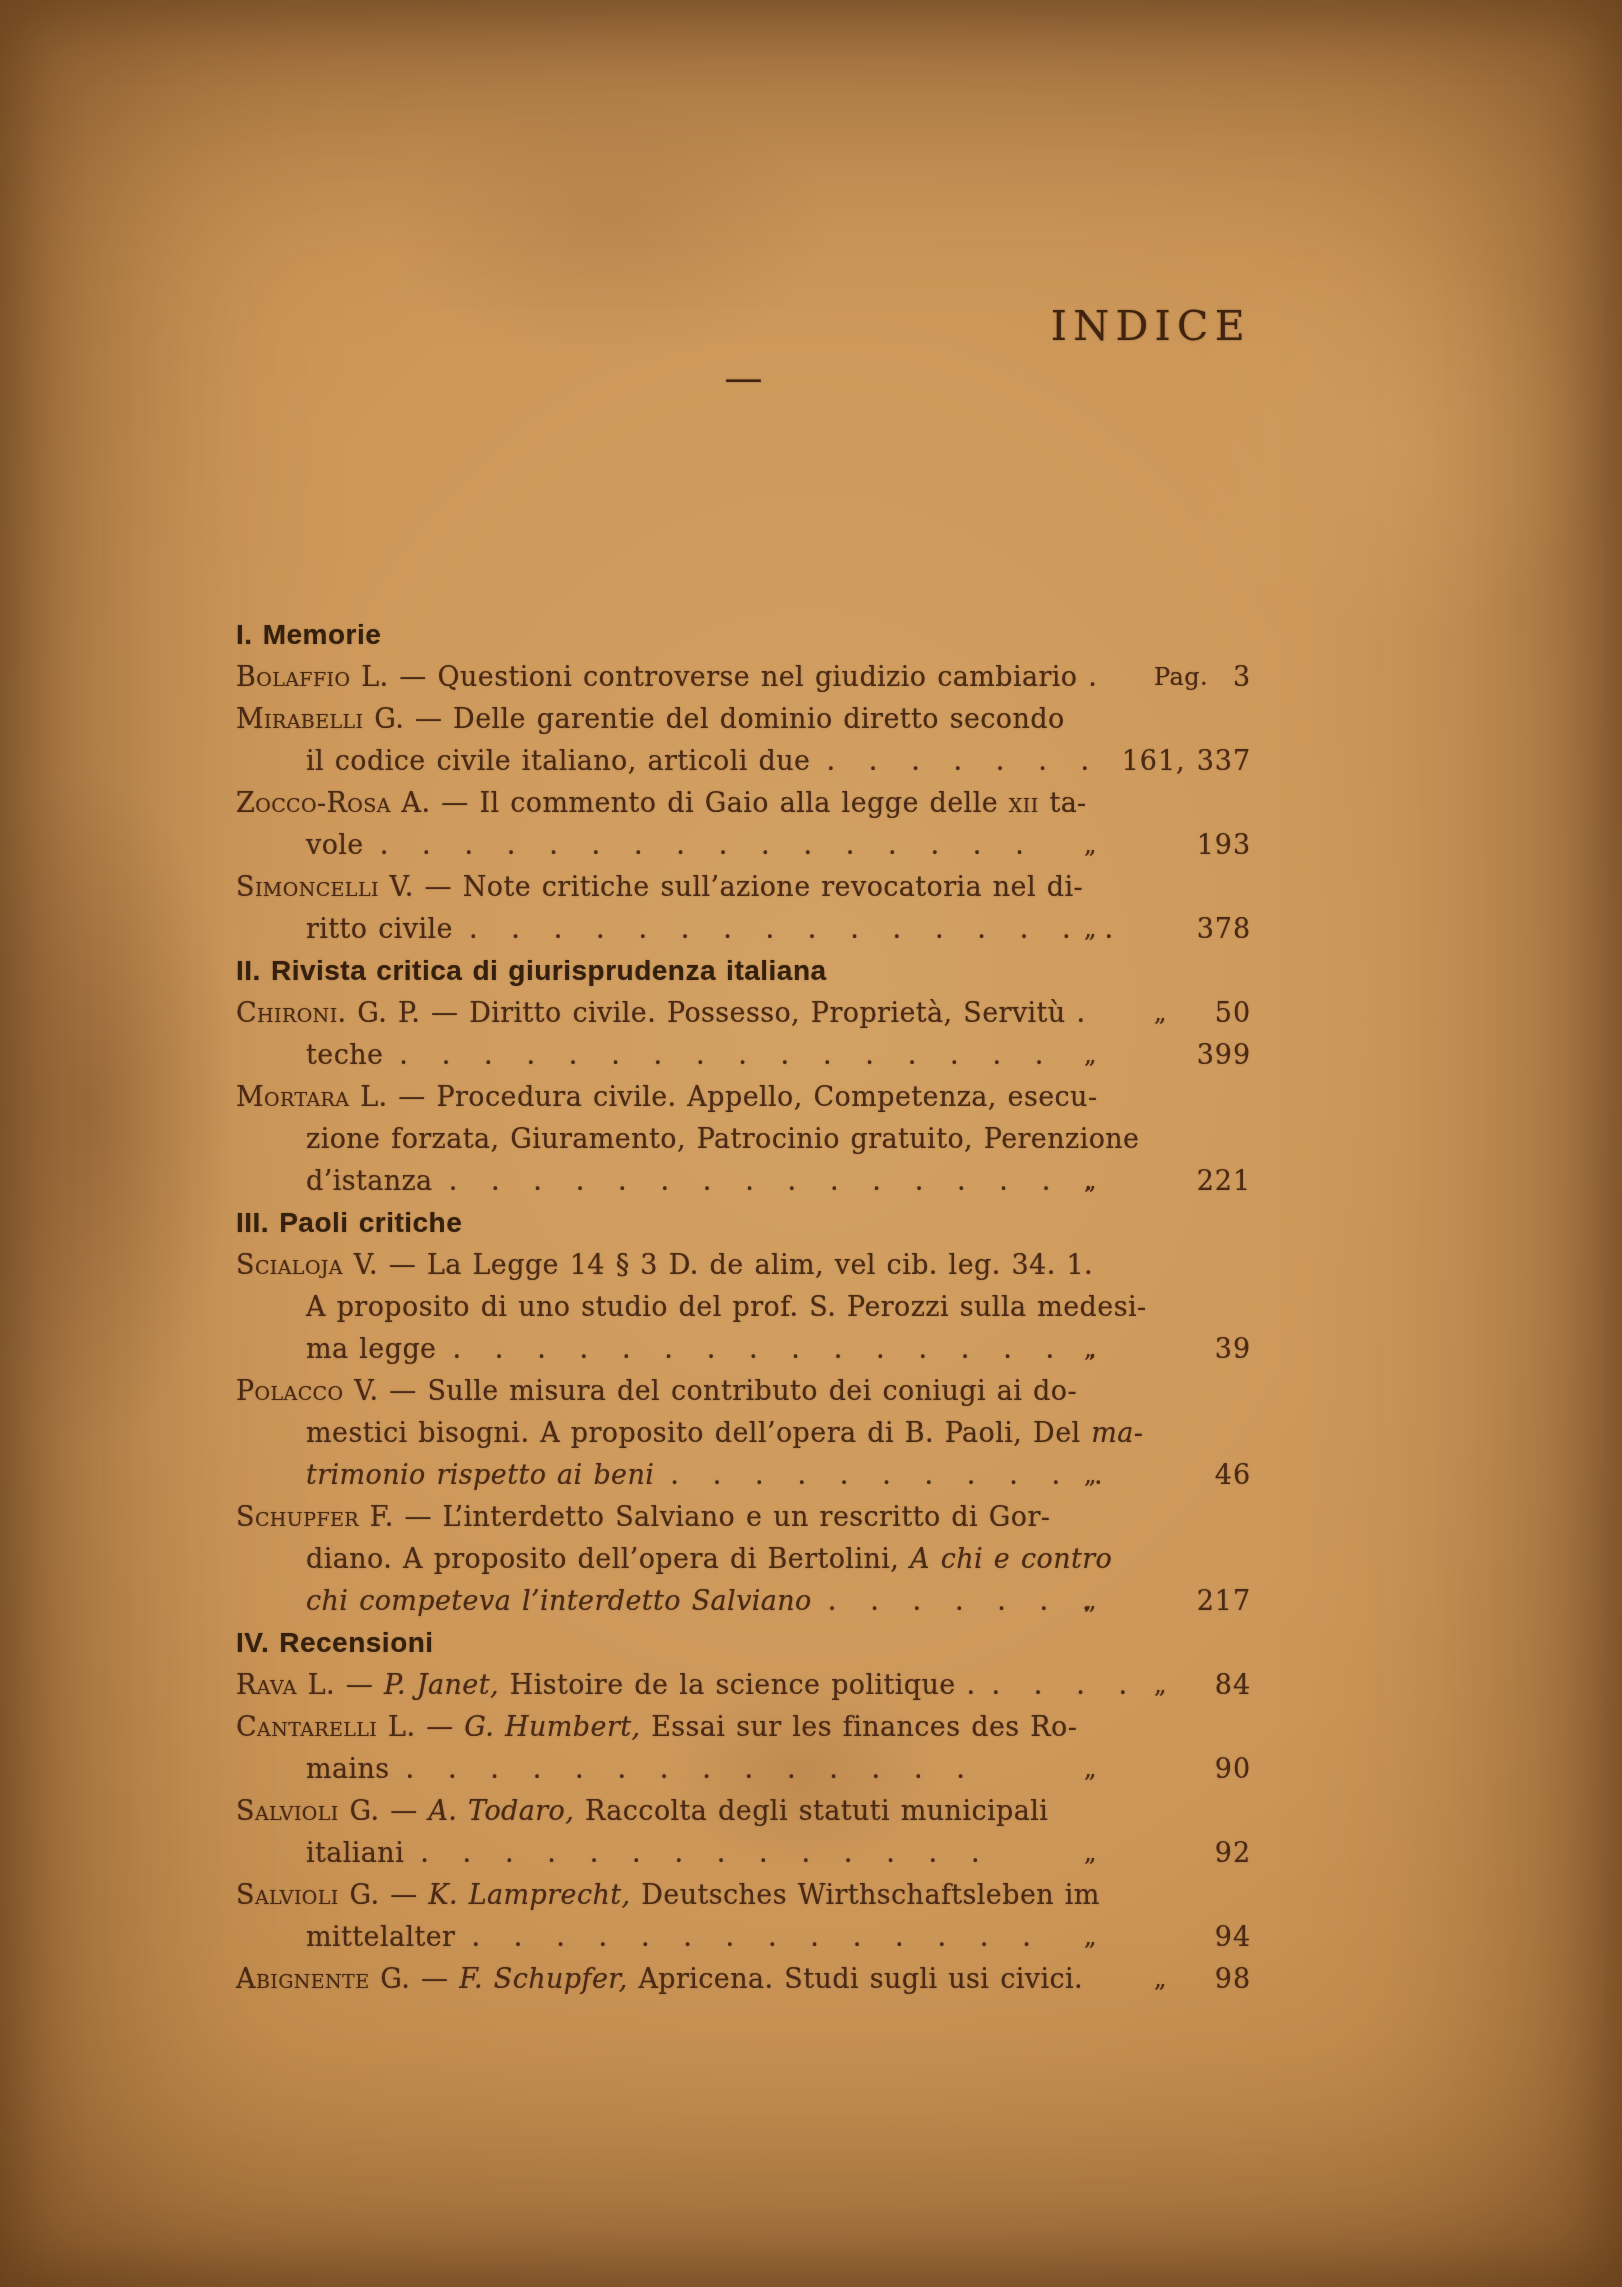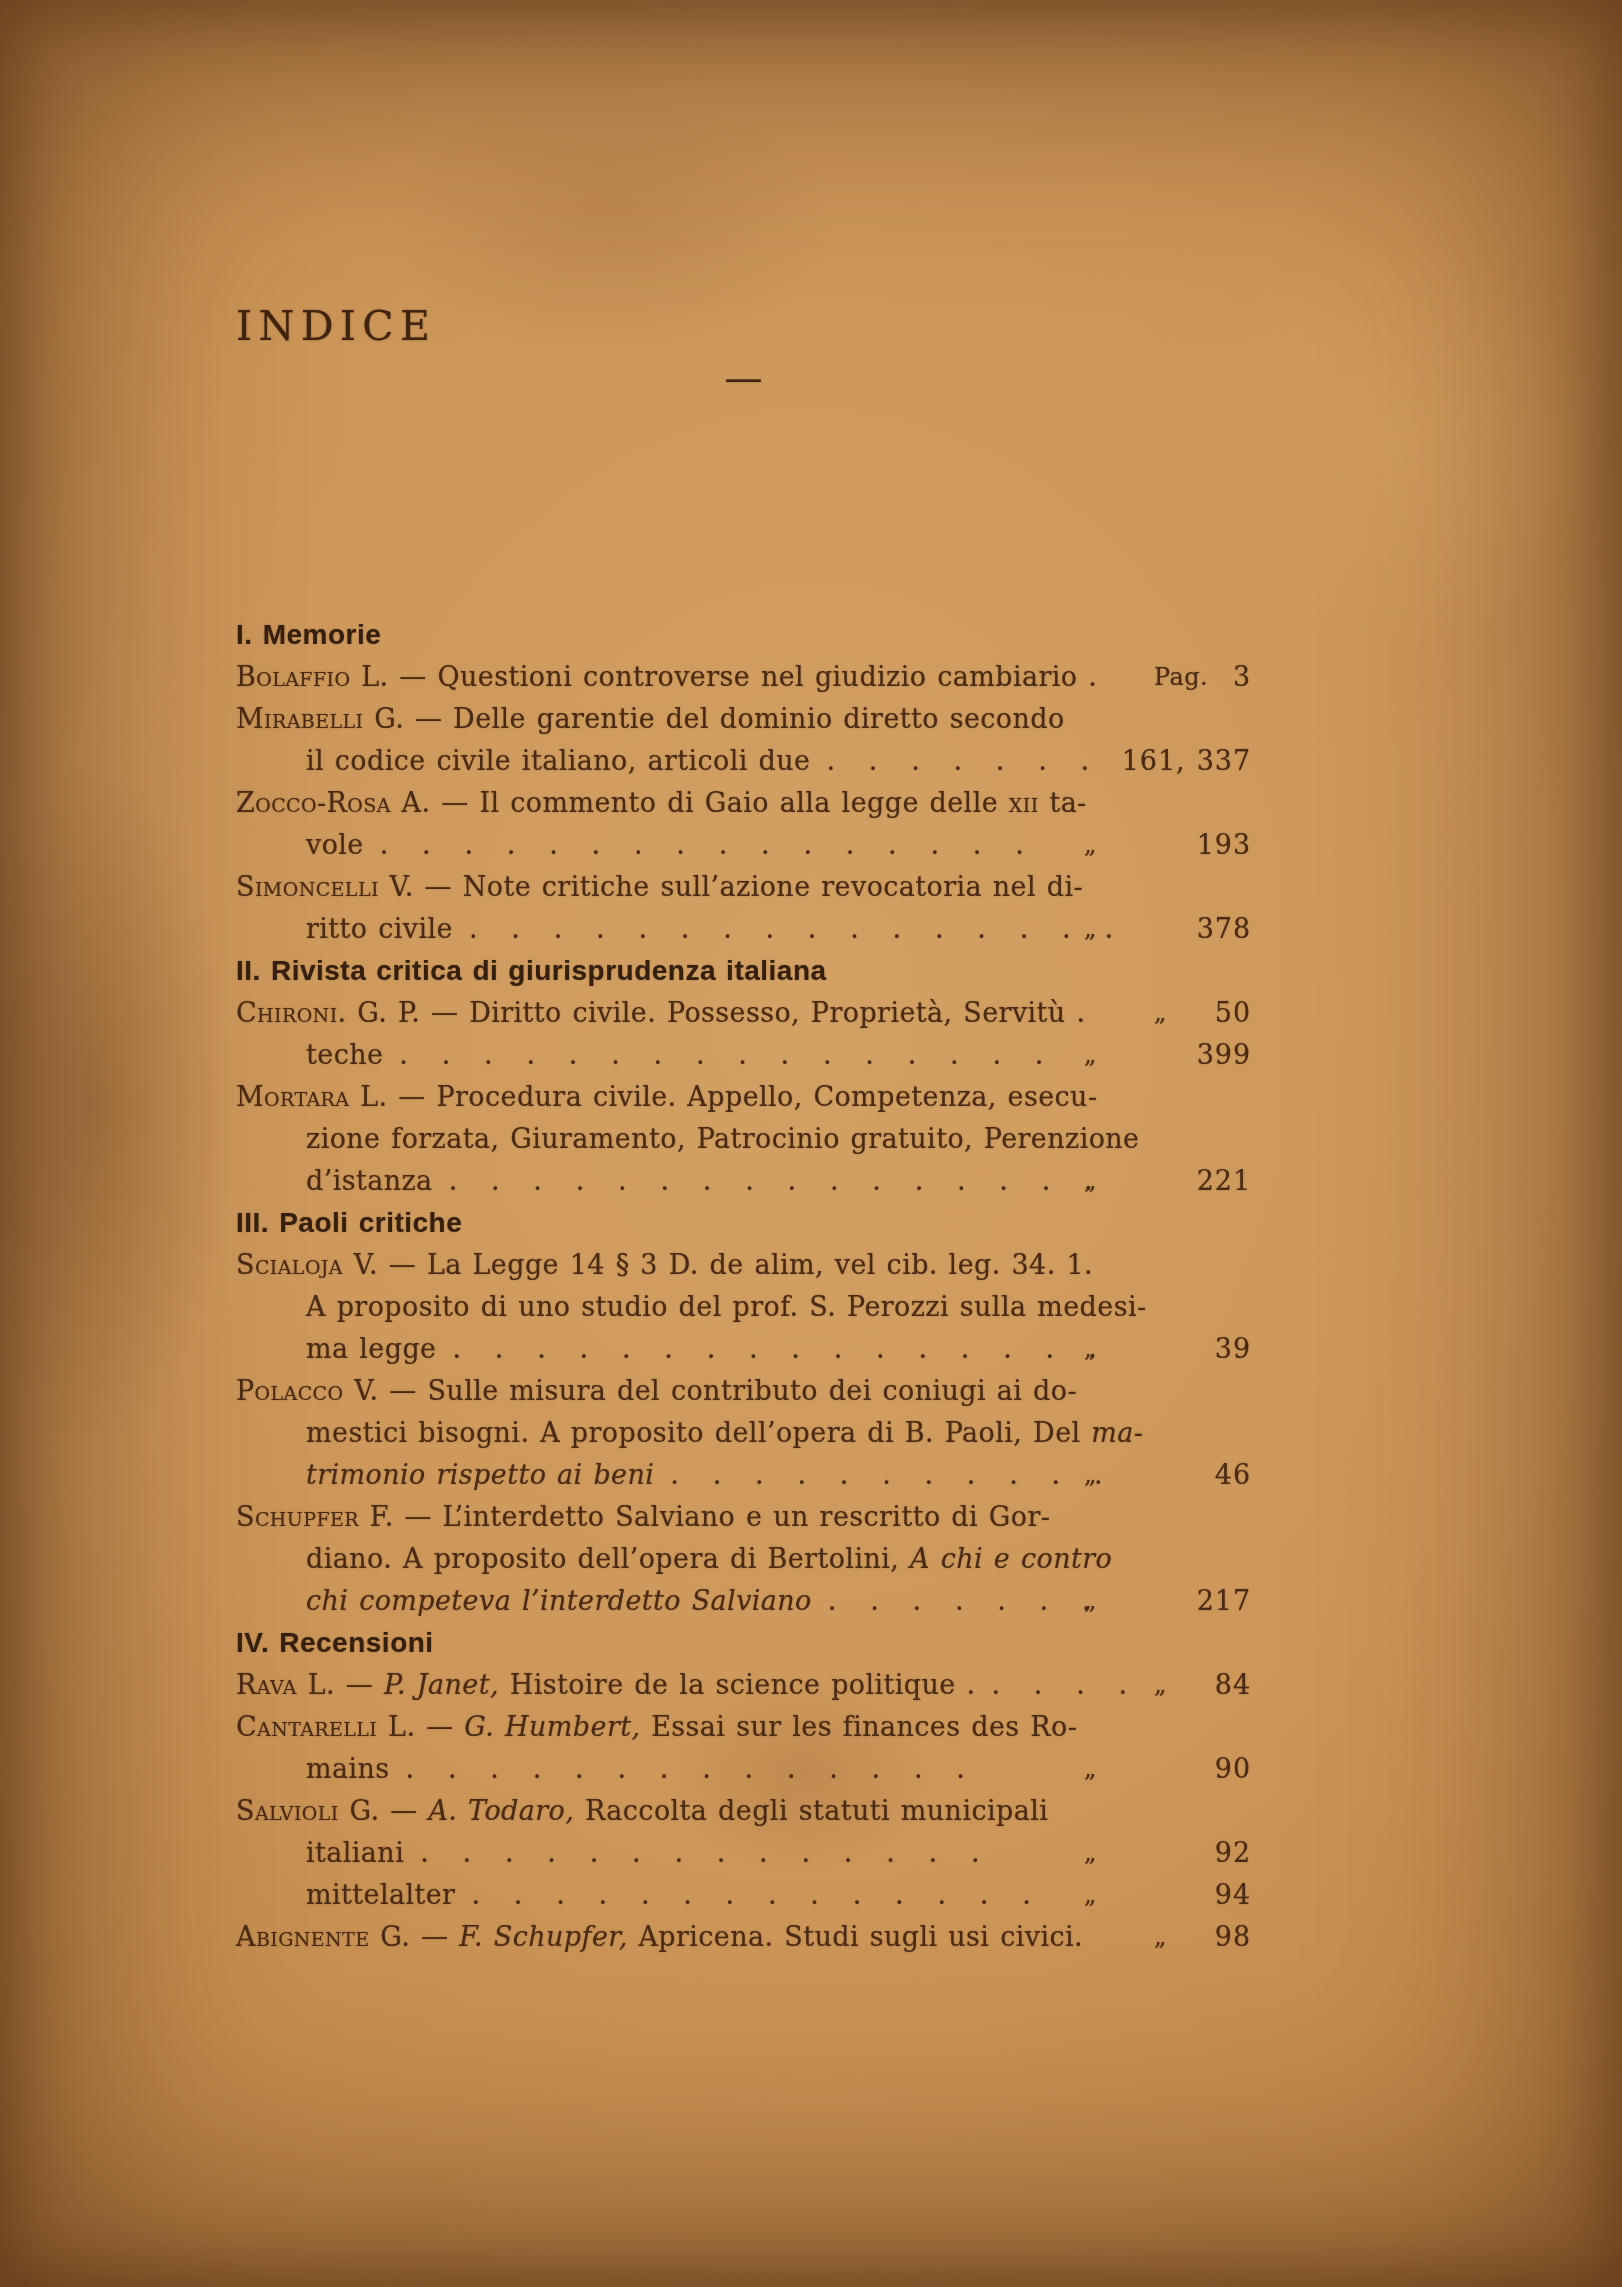--- a/index.html
+++ b/index.html
@@ -20,21 +20,21 @@
     background:radial-gradient(closest-side,rgba(88,44,14,.25),rgba(88,44,14,0));}
   .stain.s2{right:27px;top:234px;width:414px;height:414px;
     background:radial-gradient(closest-side,rgba(214,166,105,.30),rgba(214,166,105,0));}
   .stain.s3{left:666px;top:1674px;width:270px;height:198px;
     background:radial-gradient(closest-side,rgba(110,60,20,.14),rgba(110,60,20,0));}
   .stain.s4{left:387px;top:90px;width:450px;height:270px;
     background:radial-gradient(closest-side,rgba(96,52,18,.12),rgba(96,52,18,0));}
 
   .title{
     position:absolute;left:236px;top:302px;width:1015px;
-    text-align:left;font-size:41px;letter-spacing:6.3px;
+    text-align:right;font-size:41px;letter-spacing:6.3px;
     color:#40240f;text-shadow:0 0 1.8px rgba(70,35,12,.55);
   }
   .title-divider{
     position:absolute;left:236px;top:356px;width:1015px;
     text-align:center;font-size:38px;color:#40240f;
     text-shadow:0 0 1.8px rgba(70,35,12,.55);
   }
 
   .toc{position:absolute;left:236px;top:614px;width:1015px;}
   .line{
@@ -260,20 +260,26 @@
       <span class="num"></span>
     </div>
 
     <div class="line indent1">
       <span class="txt"><span class="seg-r">italiani</span></span>
       <span class="dots">. . . . . . . . . . . . . .</span>
       <span class="ref">„</span>
       <span class="num">92</span>
     </div>
 
+    <div class="line">
+      <span class="txt"><span class="seg-sc">Salvioli G.</span><span class="seg-r"> — </span><span class="seg-i">K. Lamprecht,</span><span class="seg-r"> Deutsches Wirthschaftsleben im</span></span>
+      <span class="dots"></span>
+      <span class="ref"></span>
+      <span class="num"></span>
+    </div>
 
     <div class="line indent1">
       <span class="txt"><span class="seg-r">mittelalter</span></span>
       <span class="dots">. . . . . . . . . . . . . .</span>
       <span class="ref">„</span>
       <span class="num">94</span>
     </div>
 
     <div class="line">
       <span class="txt"><span class="seg-sc">Abignente G.</span><span class="seg-r"> — </span><span class="seg-i">F. Schupfer,</span><span class="seg-r"> Apricena. Studi sugli usi civici.</span></span>

